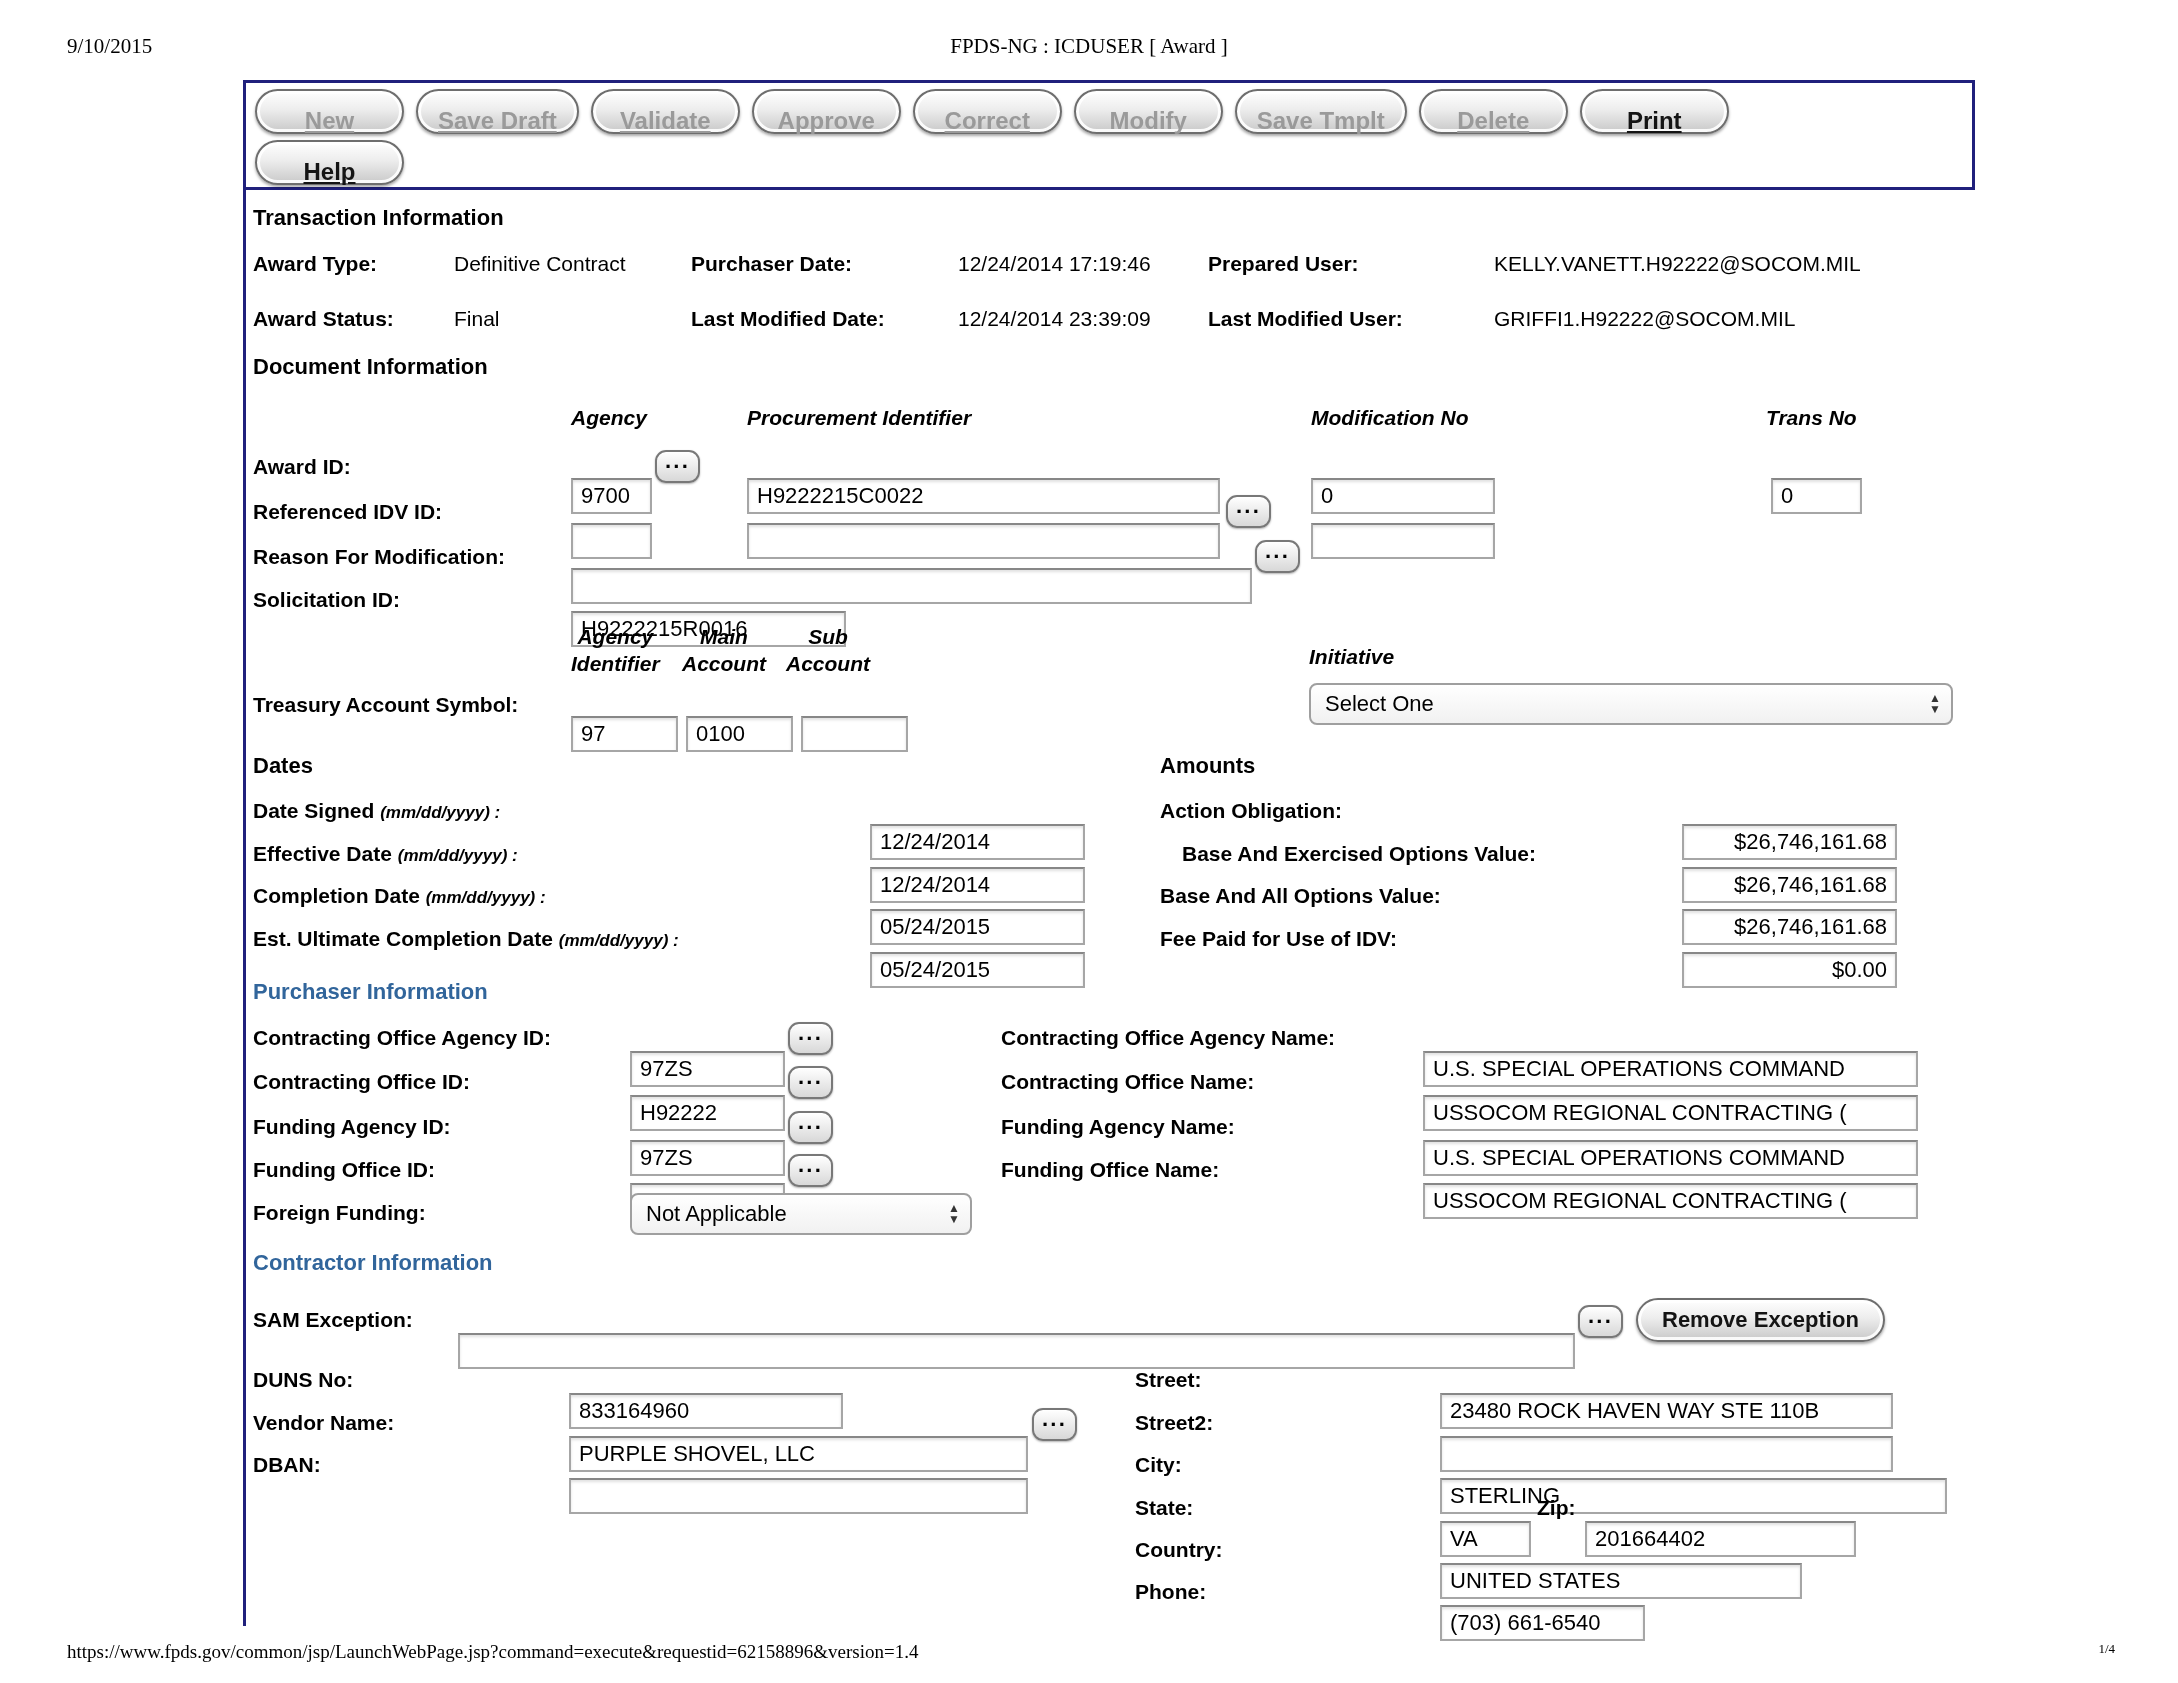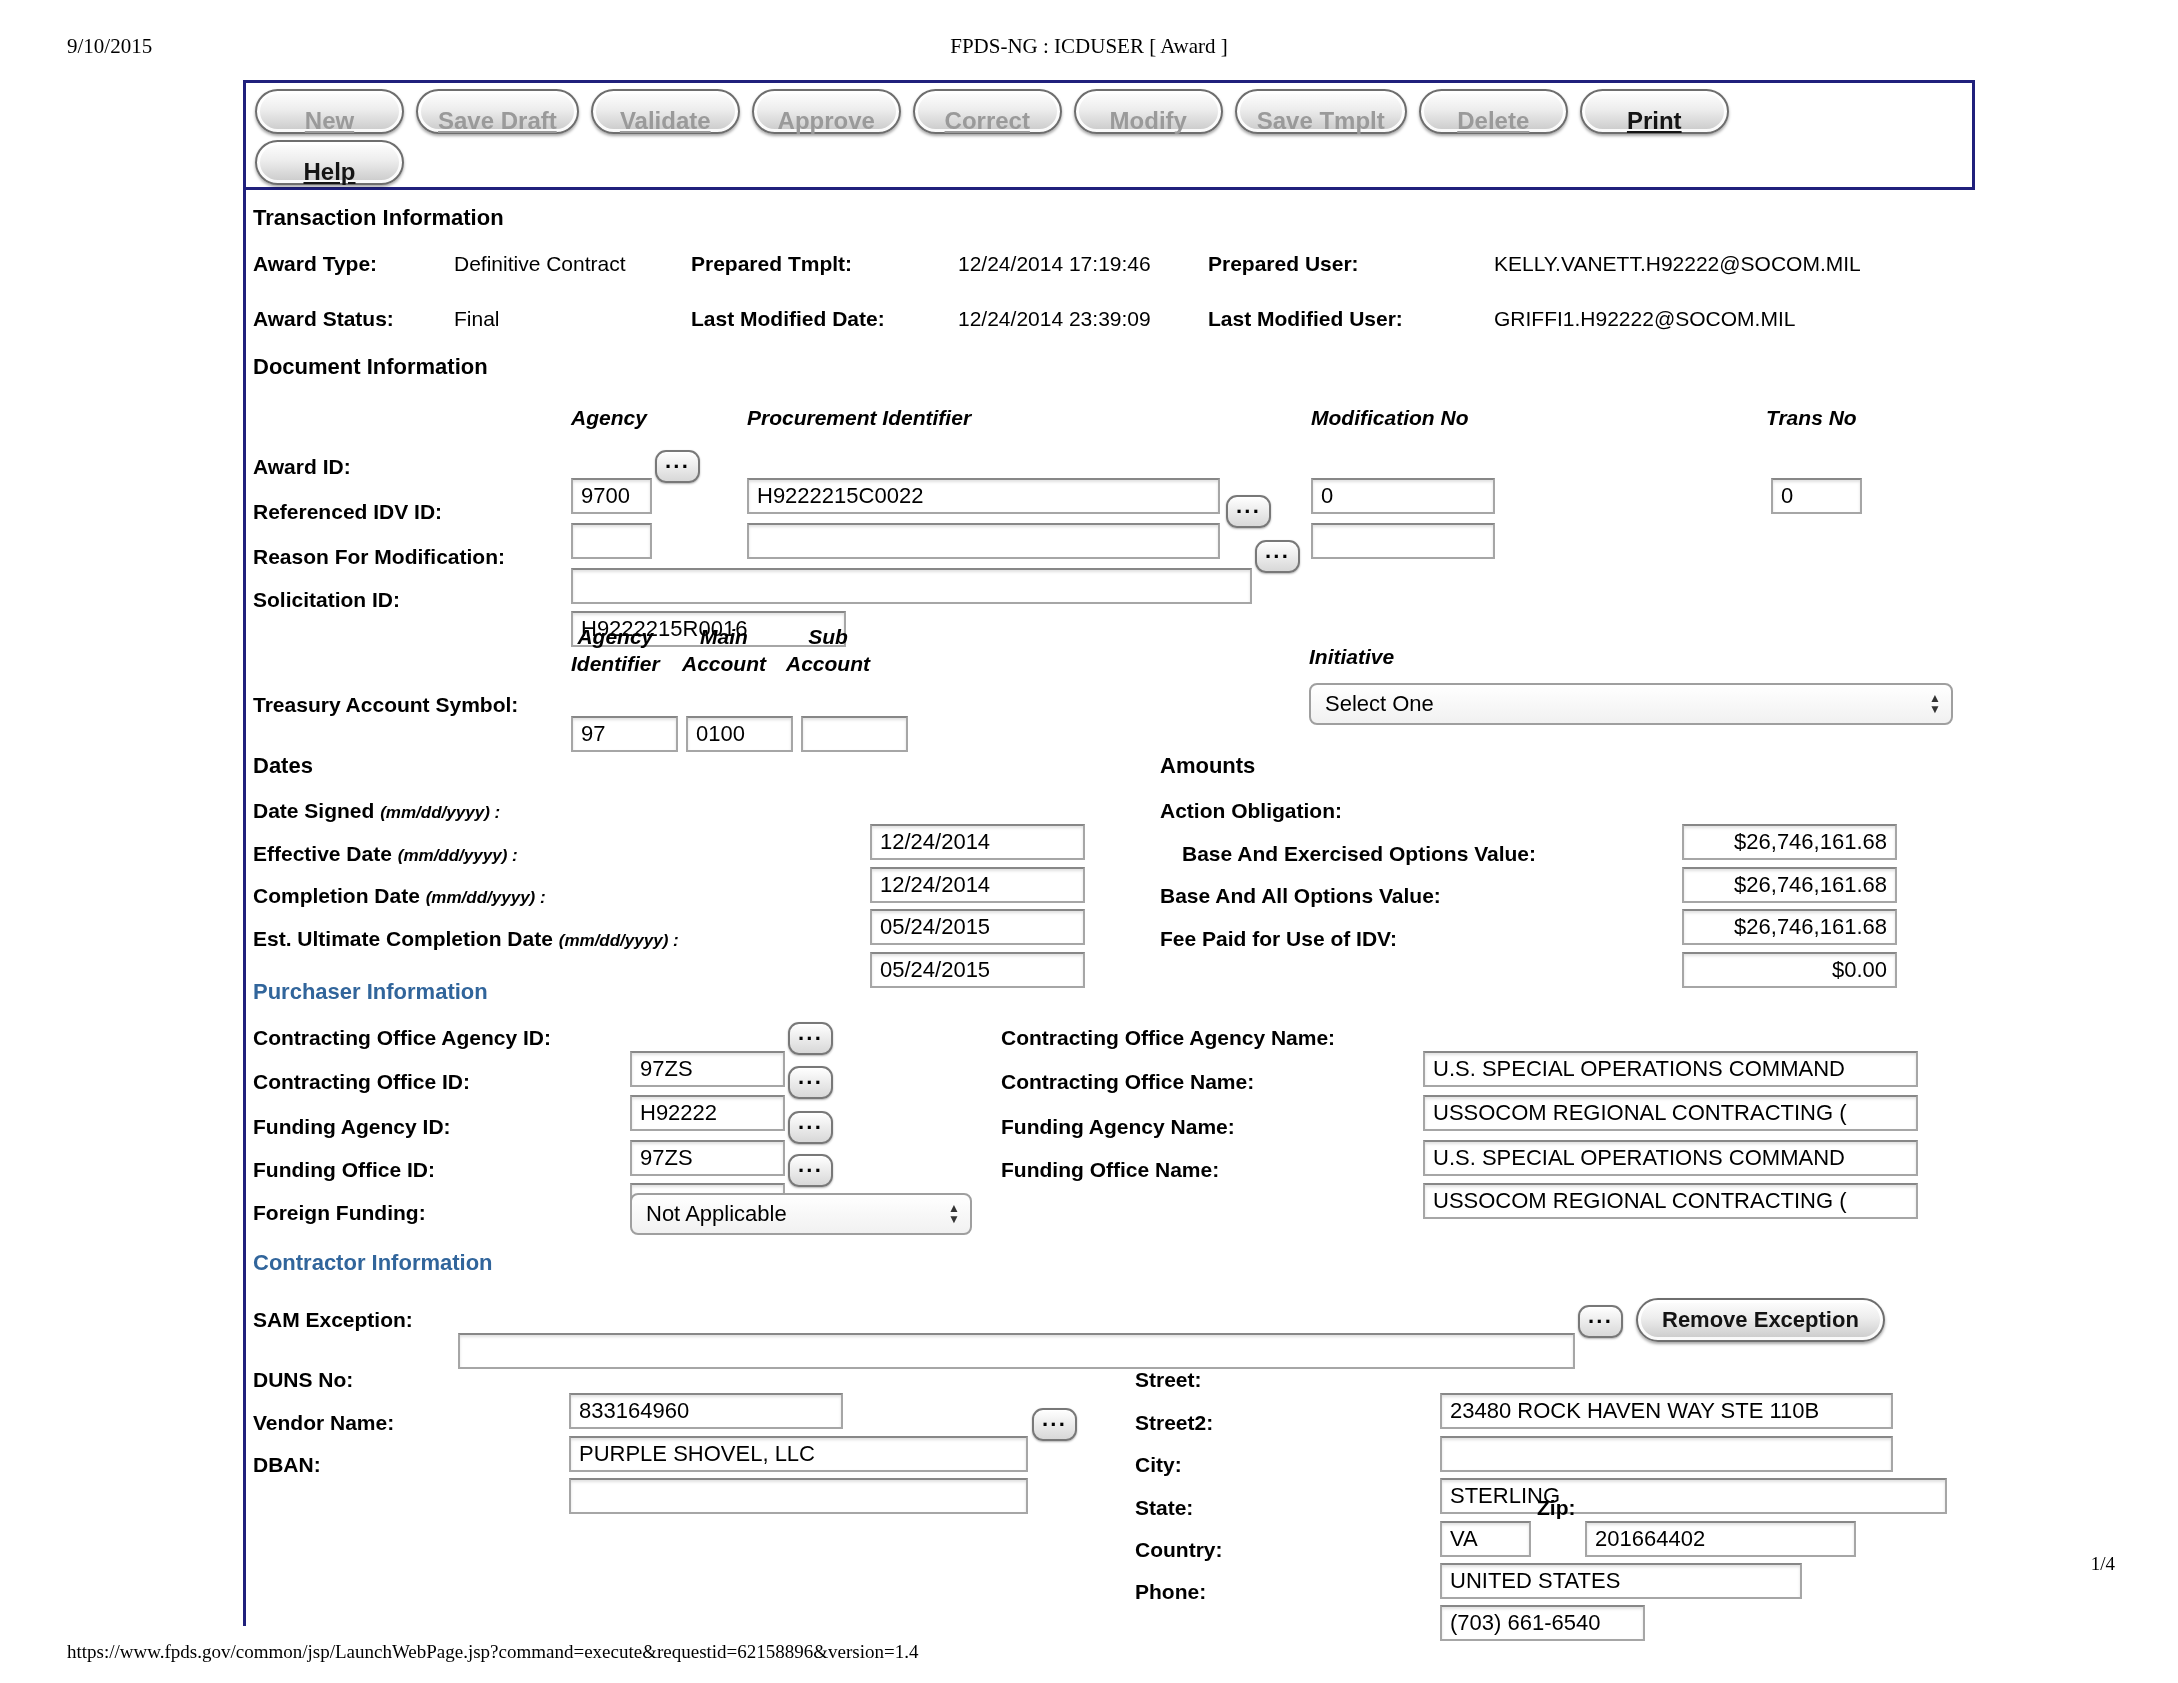--- a/index.html
+++ b/index.html
@@ -60,21 +60,21 @@
       <button class="pill"><span></span><span class="u">Help</span><span></span></button>
     </div>
   </div>
 
   <div class="vline"></div>
 
   <div class="hd" style="left:253px;top:205px;">Transaction Information</div>
 
   <div class="lbl" style="left:253px;top:252px;">Award Type:</div>
   <div class="val" style="left:454px;top:252px;">Definitive Contract</div>
-  <div class="lbl" style="left:691px;top:252px;">Prepared Tmplt:</div>
+  <div class="lbl" style="left:691px;top:252px;">Purchaser Date:</div>
   <div class="val" style="left:958px;top:252px;">12/24/2014 17:19:46</div>
   <div class="lbl" style="left:1208px;top:252px;">Prepared User:</div>
   <div class="val" style="left:1494px;top:252px;">KELLY.VANETT.H92222@SOCOM.MIL</div>
 
   <div class="lbl" style="left:253px;top:307px;">Award Status:</div>
   <div class="val" style="left:454px;top:307px;">Final</div>
   <div class="lbl" style="left:691px;top:307px;">Last Modified Date:</div>
   <div class="val" style="left:958px;top:307px;">12/24/2014 23:39:09</div>
   <div class="lbl" style="left:1208px;top:307px;">Last Modified User:</div>
   <div class="val" style="left:1494px;top:307px;">GRIFFI1.H92222@SOCOM.MIL</div>
@@ -207,16 +207,16 @@
   <div class="lbl" style="left:1537px;top:1496px;">Zip:</div>
   <input class="inp" style="left: 1585px; top: 1491px; width: 271px;" value="201664402">
 
   <div class="lbl" style="left:1135px;top:1538px;">Country:</div>
   <input class="inp" style="left: 1440px; top: 1533px; width: 362px;" value="UNITED STATES">
 
   <div class="lbl" style="left:1135px;top:1580px;">Phone:</div>
   <input class="inp" style="left: 1440px; top: 1575px; width: 205px;" value="(703) 661-6540">
 
   <div class="serif" style="left:67px;top:1641px;font-size:19px;">https://www.fpds.gov/common/jsp/LaunchWebPage.jsp?command=execute&amp;requestid=62158896&amp;version=1.4</div>
-  <div class="serif" style="right:63px;top:1553px;font-size:19px;">1/4</div>
+  <div class="serif" style="right:63px;top:1641px;font-size:13px;">1/4</div>
 
 </div>
 
 
 </body></html>

